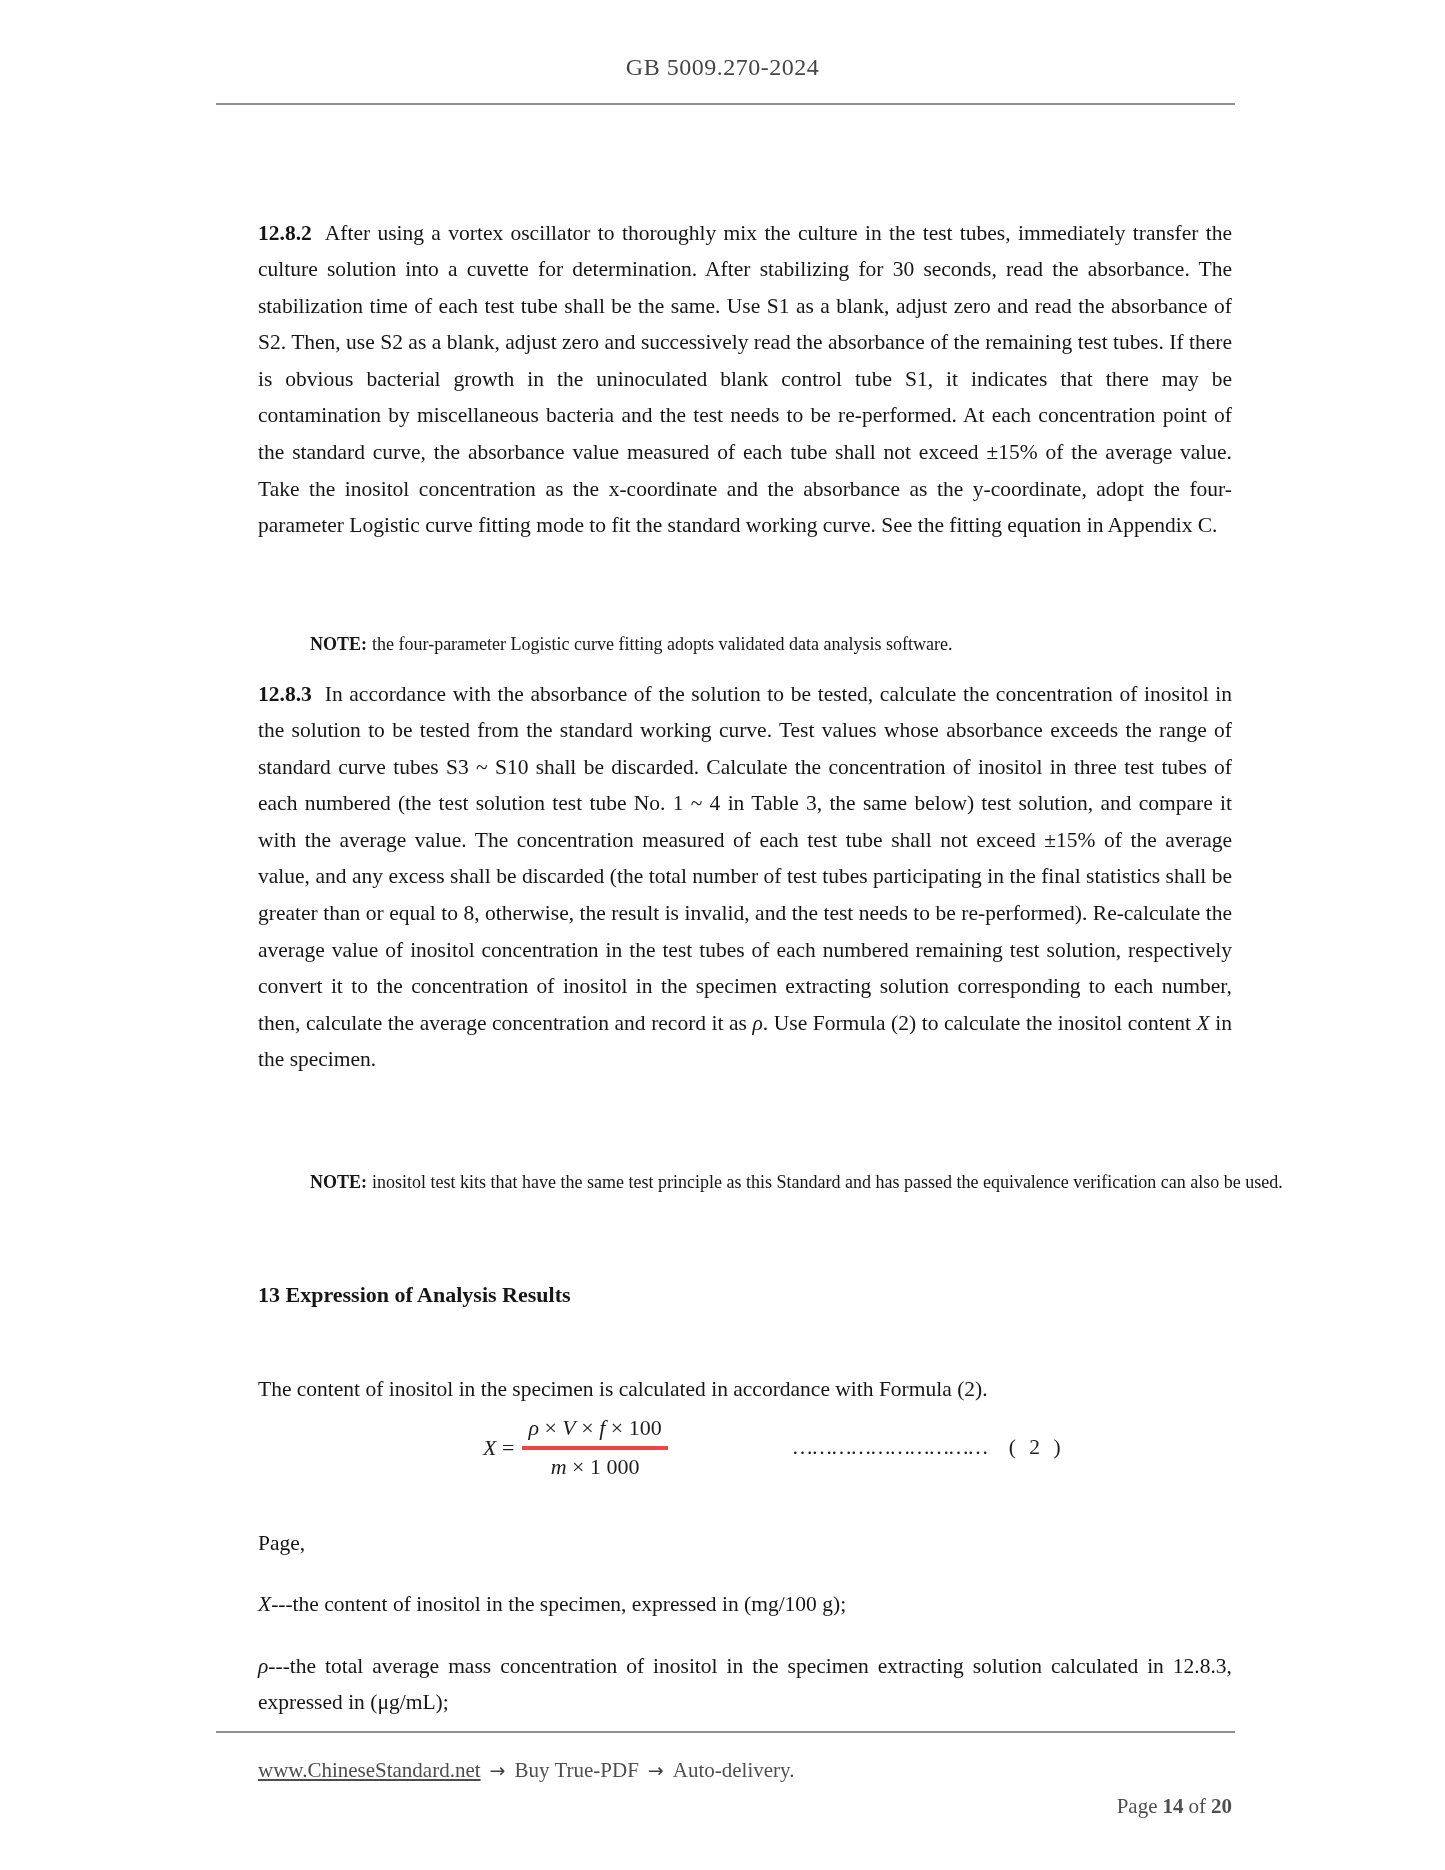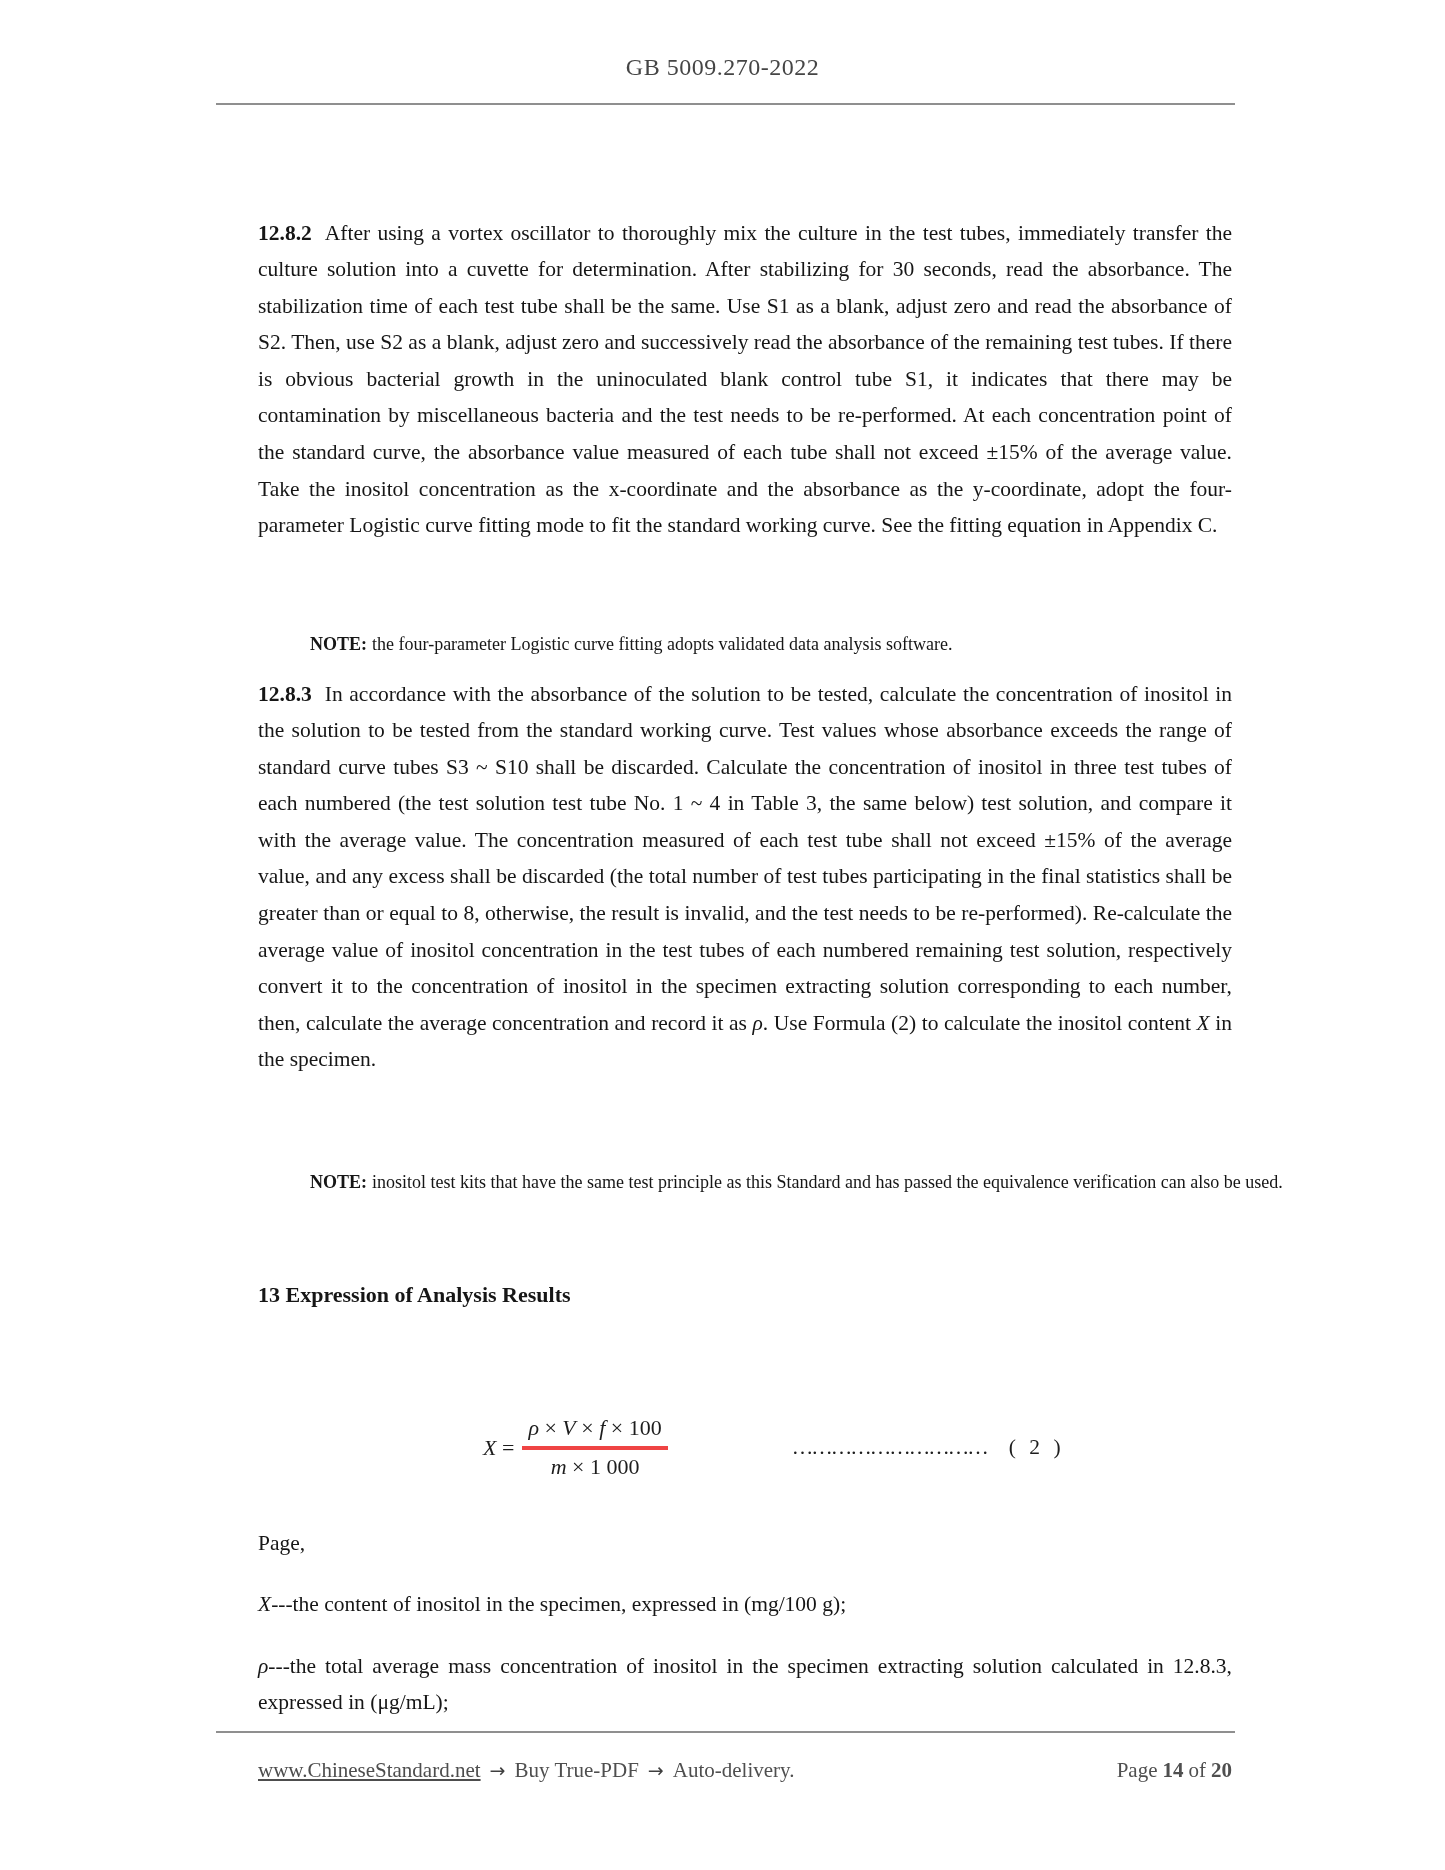--- a/index.html
+++ b/index.html
@@ -80,48 +80,50 @@
 
   .where-label { top:1503px; }
   .where-x     { top:1564px; }
   .where-rho   { top:1626px; }
 
   .footer {
     top:1752px; left:258px; width:974px;
     display:flex; align-items:baseline;
     font-size:21px; line-height:36px;
     color:#4f4f4f;
+    flex-direction:column;
   }
   .footer-left  { display:flex; align-items:baseline; }
   .footer-left > * { margin-right:9px; }
   .footer-link  { color:#4d4d4d; text-decoration:underline; cursor:pointer; }
   .arrow { font-family:"DejaVu Sans","Liberation Sans",sans-serif; font-size:19px; color:#3f3f3f; }
   .page-indicator { margin-left:auto; white-space:nowrap; }
   .page-indicator > * { margin-left:5px; }
   .pg-bold { font-weight:bold; }
 </style>
 </head>
 <body>
 
 <div class="page">
 
-  <div class="abs doc-title">GB 5009.270-2022</div>
+  <div class="abs doc-title">GB 5009.270-2024</div>
   <div class="abs rule rule-top"></div>
 
 
   <p class="abs col para p1282"><span class="para-label">12.8.2</span><span>After using a vortex oscillator to thoroughly mix the culture in the test tubes, immediately transfer the culture solution into a cuvette for determination. After stabilizing for 30 seconds, read the absorbance. The stabilization time of each test tube shall be the same. Use S1 as a blank, adjust zero and read the absorbance of S2. Then, use S2 as a blank, adjust zero and successively read the absorbance of the remaining test tubes. If there is obvious bacterial growth in the uninoculated blank control tube S1, it indicates that there may be contamination by miscellaneous bacteria and the test needs to be re-performed. At each concentration point of the standard curve, the absorbance value measured of each tube shall not exceed ±15% of the average value. Take the inositol concentration as the x-coordinate and the absorbance as the y-coordinate, adopt the four-parameter Logistic curve fitting mode to fit the standard working curve. See the fitting equation in Appendix C.</span></p>
 
   <p class="abs col note note1"><span class="note-label">NOTE:</span><span>the four-parameter Logistic curve fitting adopts validated data analysis software.</span></p>
 
   <p class="abs col para p1283"><span class="para-label">12.8.3</span><span>In accordance with the absorbance of the solution to be tested, calculate the concentration of inositol in the solution to be tested from the standard working curve. Test values whose absorbance exceeds the range of standard curve tubes S3 ~ S10 shall be discarded. Calculate the concentration of inositol in three test tubes of each numbered (the test solution test tube No. 1 ~ 4 in Table 3, the same below) test solution, and compare it with the average value. The concentration measured of each test tube shall not exceed ±15% of the average value, and any excess shall be discarded (the total number of test tubes participating in the final statistics shall be greater than or equal to 8, otherwise, the result is invalid, and the test needs to be re-performed). Re-calculate the average value of inositol concentration in the test tubes of each numbered remaining test solution, respectively convert it to the concentration of inositol in the specimen extracting solution corresponding to each number, then, calculate the average concentration and record it as </span><span class="var">ρ</span><span>. Use Formula (2) to calculate the inositol content </span><span class="var">X</span><span> in the specimen.</span></p>
 
   <p class="abs col note note2"><span class="note-label">NOTE:</span><span>inositol test kits that have the same test principle as this Standard and has passed the equivalence verification can also be used.</span></p>
 
   <h1 class="abs col para heading13">13 Expression of Analysis Results</h1>
 
+  <p class="abs col para single formula-intro">The content of inositol in the specimen is calculated in accordance with Formula (2).</p>
 
   <div class="abs col formula-row">
     <span class="f-lhs"><span class="var">X</span> <span>=</span></span>
     <span class="fraction">
       <span class="num"><span class="var">ρ</span> <span>×</span> <span class="var">V</span> <span>×</span> <span class="var">f</span> <span>×</span> <span>100</span></span>
       <span class="den"><span class="var">m</span> <span>×</span> <span>1 000</span></span>
     </span>
     <span class="dots">…………………………</span>
     <span class="eq-no">( 2 )</span>
   </div>

